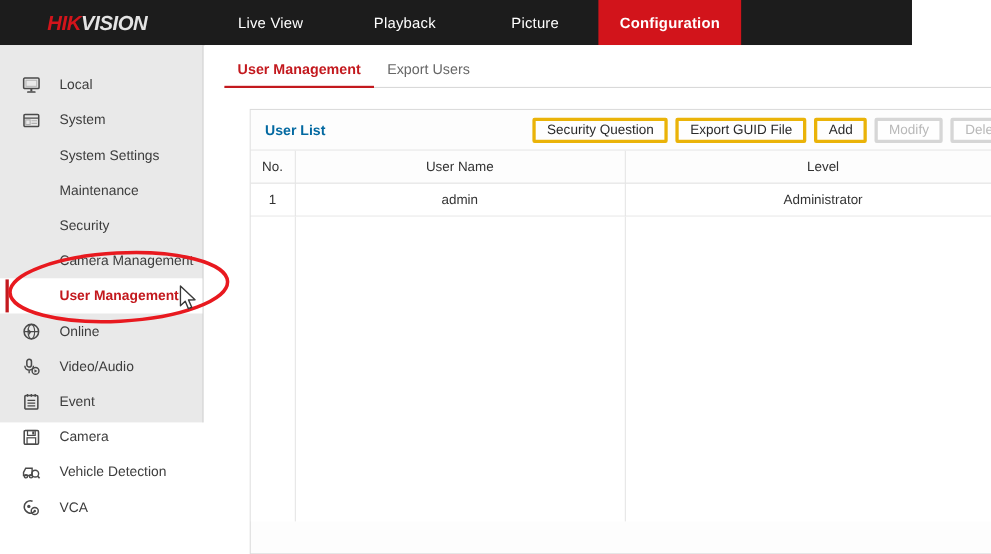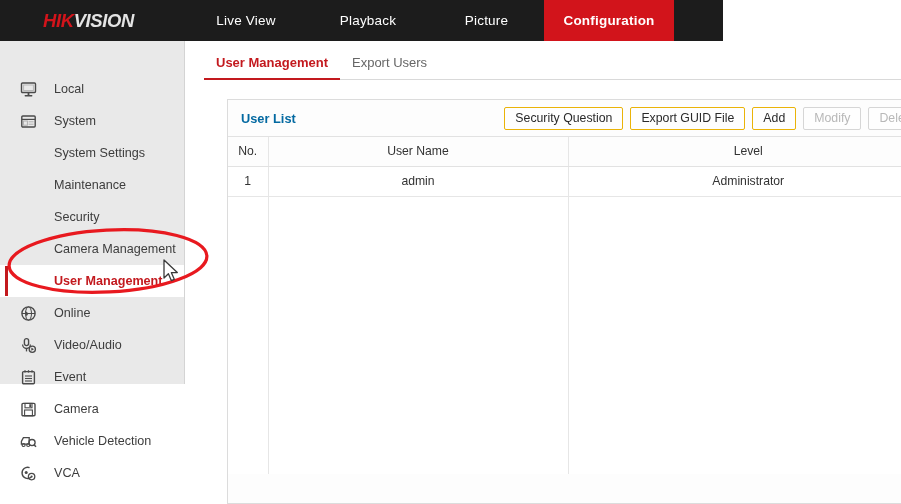--- a/index.html
+++ b/index.html
@@ -8,21 +8,21 @@
     height: 504px;
     overflow: hidden;
     font-family: "Liberation Sans", sans-serif;
     background: #ffffff;
   }
   #app { position: relative; width: 901px; height: 504px; }
 
   
   .topbar {
     position: absolute; top: 0; left: 0;
-    width: 723px; height: 41px;
+    width: 829px; height: 41px;
     background: #1c1c1c;
     display: flex; align-items: stretch;
   }
   .logo {
     width: 185px; height: 41px;
     display: flex; align-items: center; justify-content: center;
     background: #1c1c1c;
     padding-right: 8px;
   }
   .logo-text {
@@ -45,21 +45,21 @@
     background: #d2141b; font-weight: bold; width: 130px;
   }
   .topbar-rest { flex: 1; background: #1c1c1c; }
 
   
   .sidebar {
     position: absolute; top: 41px; left: 0;
     width: 185px; height: 343px;
     background: #e9e9e9;
     border-right: 1px solid #d4d4d4;
-    padding-top: 32px;
+    padding-top: 20px;
   }
   .side-row {
     position: relative;
     height: 32px;
     display: flex; align-items: center;
     cursor: pointer;
   }
   .side-icon {
     width: 34px; margin-left: 20px;
     display: flex; align-items: center; justify-content: flex-start;
@@ -131,21 +131,21 @@
     font-size: 12.8px; font-weight: bold; color: #0369a1;
     white-space: nowrap;
   }
   .panel-btns {
     margin-left: auto;
     display: flex; align-items: center; gap: 7px;
     padding-right: 0;
   }
   .btn {
     height: 23px; padding: 0 10px;
-    border: 1px solid #eab308;
+    border: 3px solid #eab308;
     border-radius: 2px;
     background: #fefefe;
     font-size: 12.3px; color: #2a2a2a;
     font-family: "Liberation Sans", sans-serif;
     display: flex; align-items: center; justify-content: center;
     cursor: pointer; white-space: nowrap;
   }
   .btn.disabled {
     color: #b8b8b8; border-color: #d6d6d6; cursor: default;
   }

